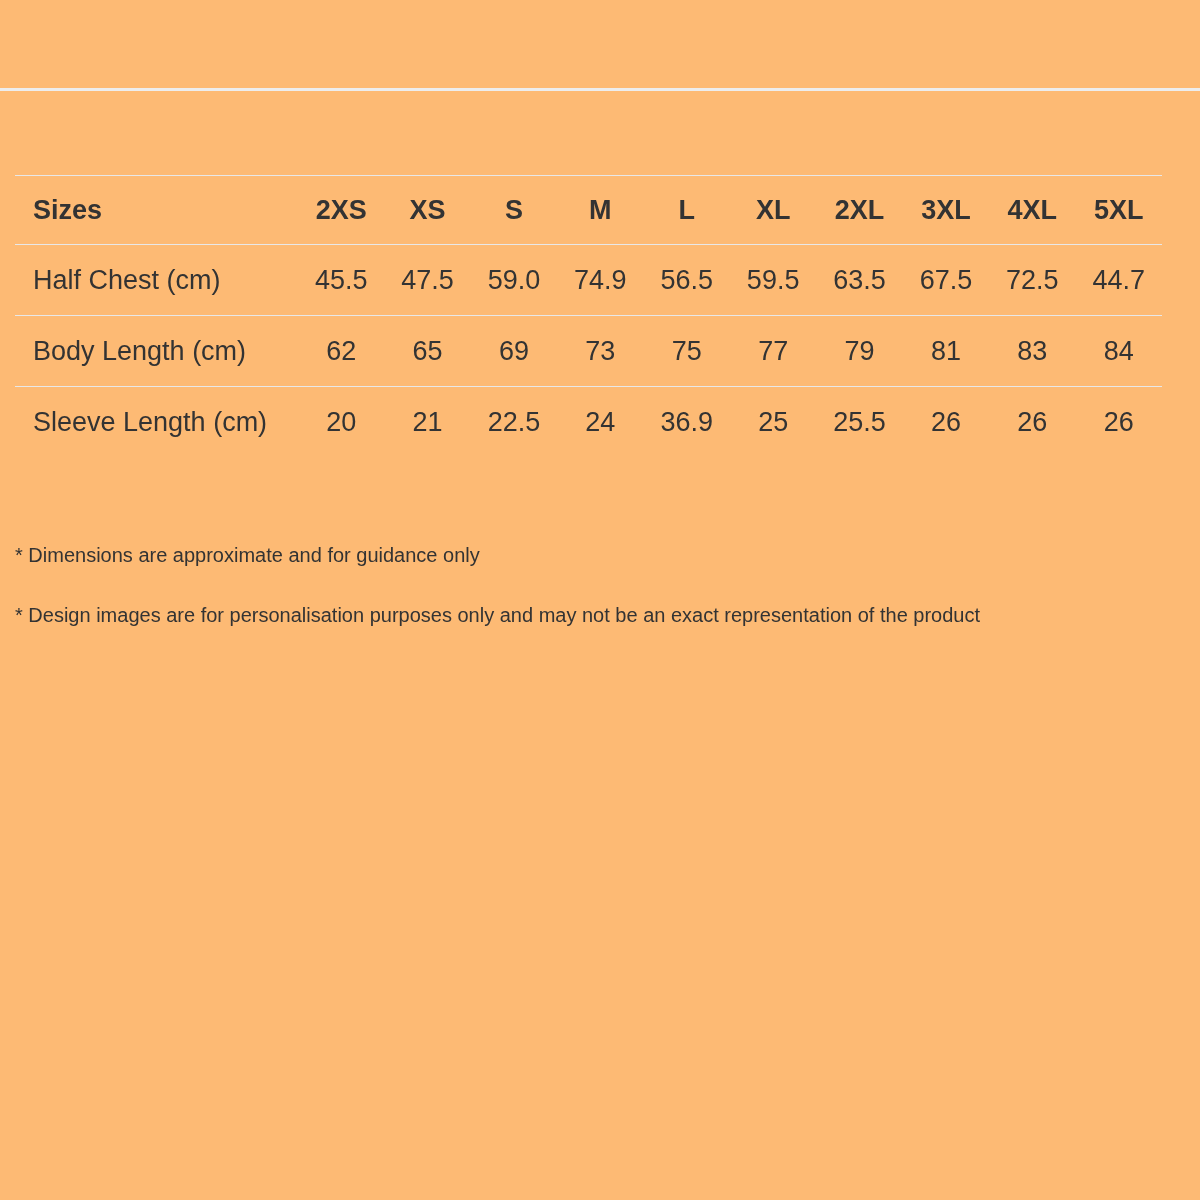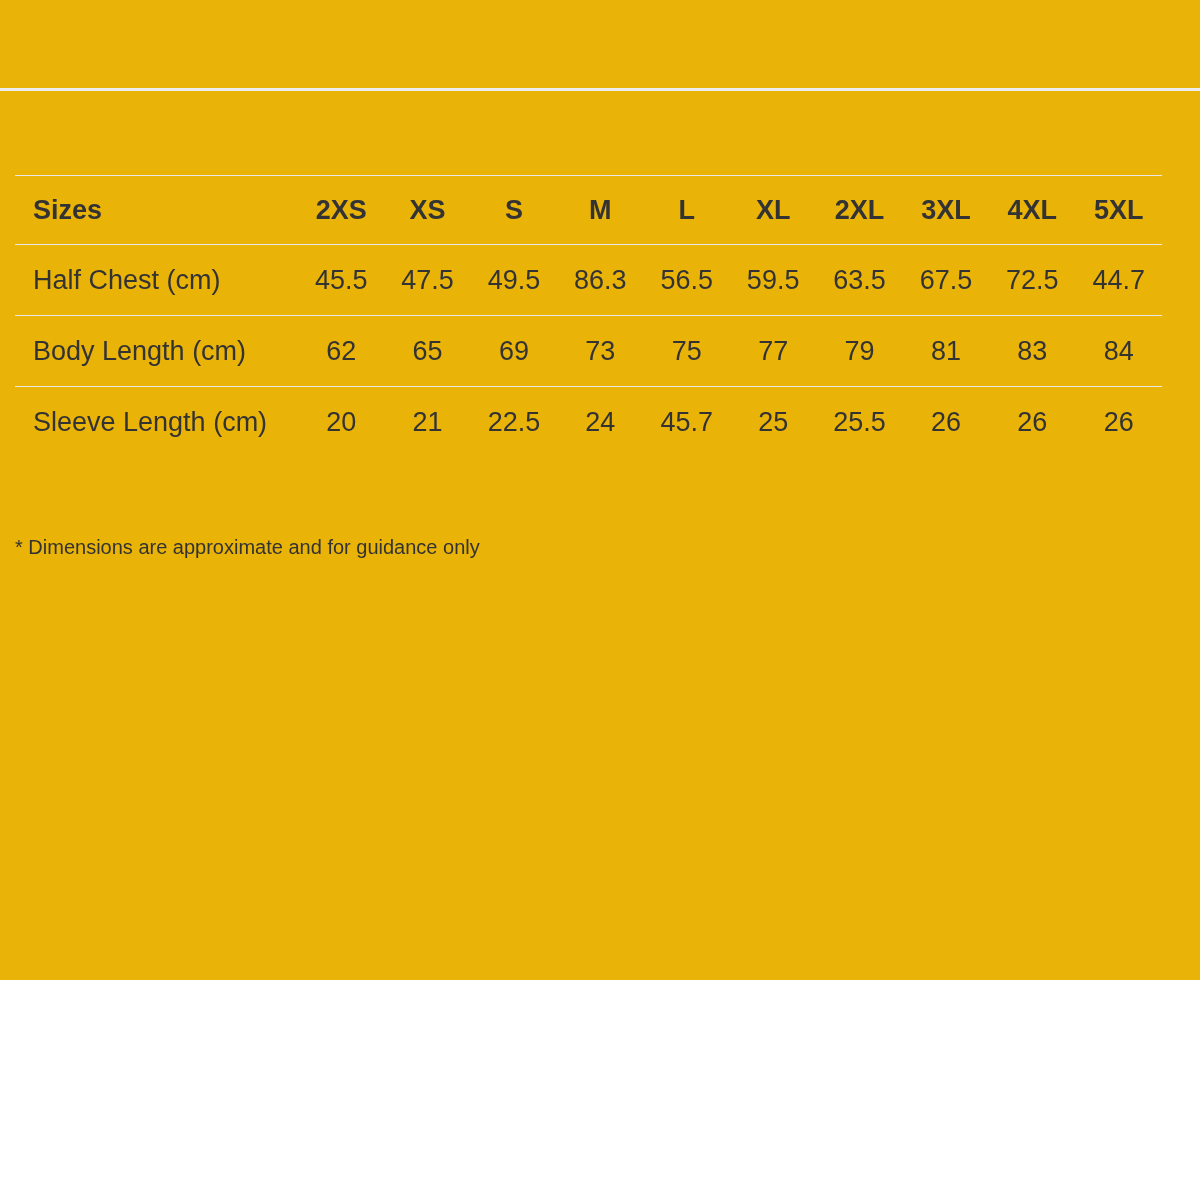--- a/index.html
+++ b/index.html
@@ -9,22 +9,22 @@
     height: 1200px;
     background: #ffffff;
     font-family: "Liberation Sans", "DejaVu Sans", sans-serif;
     color: #333333;
     overflow: hidden;
     position: relative;
   }
   .page {
     position: relative;
     width: 1200px;
-    height: 980px;
-    background: #eab308;
+    height: 1200px;
+    background: #fdba74;
   }
   .top-divider {
     position: absolute;
     top: 88px;
     left: 0;
     width: 1200px;
     height: 3px;
     background: #ededed;
   }
   table.size-chart {
@@ -58,21 +58,21 @@
   .footnotes {
     position: absolute;
     top: 527px;
     left: 15px;
     width: 1170px;
     font-size: 20px;
     line-height: 24px;
     color: #333333;
   }
   .footnotes p {
-    margin: 8px 0 36px 0;
+    margin: 16px 0 36px 0;
     white-space: nowrap;
   }
 </style>
 </head>
 <body>
 
 <div class="page">
 
   <div class="top-divider"></div>
 
@@ -103,22 +103,22 @@
           <th>3XL</th>
           <th>4XL</th>
           <th>5XL</th>
         </tr>
     </thead>
     <tbody>
         <tr>
           <td class="label-cell">Half Chest (cm)</td>
           <td>45.5</td>
           <td>47.5</td>
-          <td>49.5</td>
-          <td>86.3</td>
+          <td>59.0</td>
+          <td>74.9</td>
           <td>56.5</td>
           <td>59.5</td>
           <td>63.5</td>
           <td>67.5</td>
           <td>72.5</td>
           <td>44.7</td>
         </tr>
         <tr>
           <td class="label-cell">Body Length (cm)</td>
           <td>62</td>
@@ -131,27 +131,28 @@
           <td>81</td>
           <td>83</td>
           <td>84</td>
         </tr>
         <tr>
           <td class="label-cell">Sleeve Length (cm)</td>
           <td>20</td>
           <td>21</td>
           <td>22.5</td>
           <td>24</td>
-          <td>45.7</td>
+          <td>36.9</td>
           <td>25</td>
           <td>25.5</td>
           <td>26</td>
           <td>26</td>
           <td>26</td>
         </tr>
       </tbody>
   </table>
 
   <div class="footnotes">
       <p>* Dimensions are approximate and for guidance only</p>
+      <p>* Design images are for personalisation purposes only and may not be an exact representation of the product</p>
     </div>
 
 </div>
 
 </body></html>

